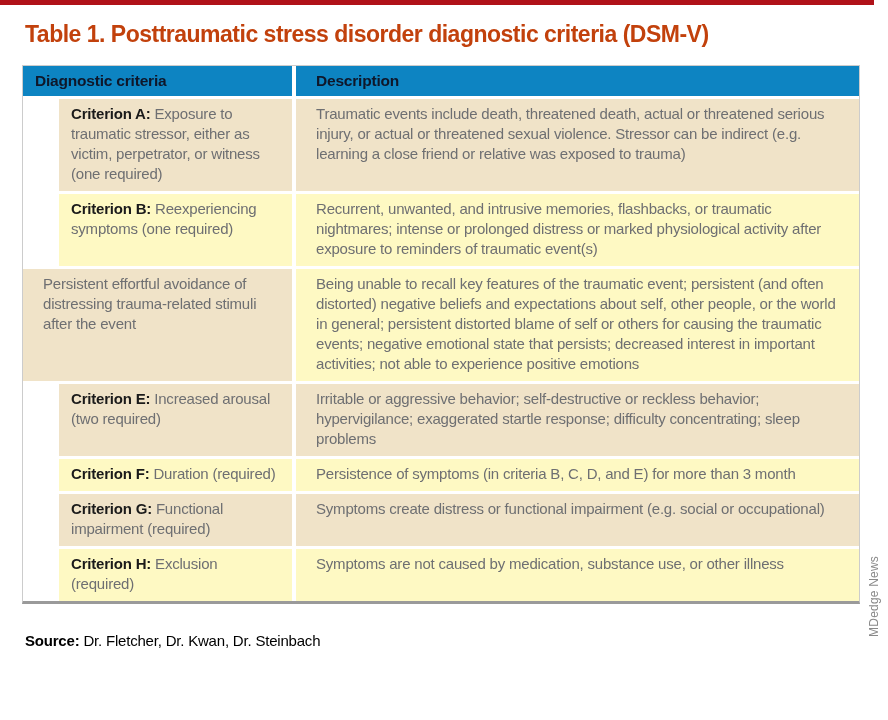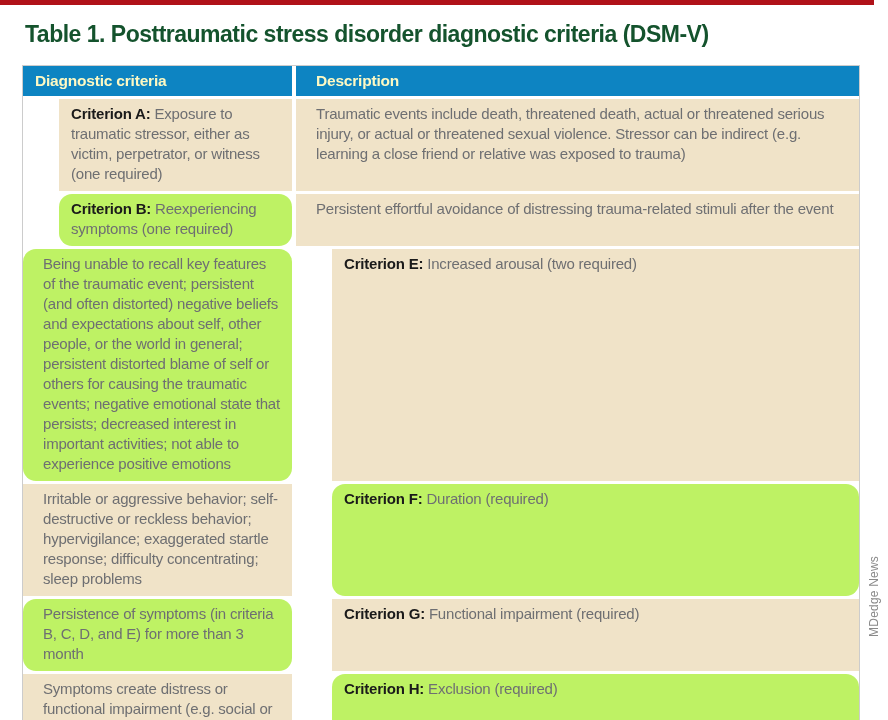--- a/index.html
+++ b/index.html
@@ -19,21 +19,21 @@
     top: 0;
     left: 0;
     width: 874px;
     height: 5px;
     background: #b01219;
   }
   .page-title {
     margin: 21px 0 8px 25px;
     font-size: 23px;
     font-weight: bold;
-    color: #14532d;
+    color: #c2410c;
     letter-spacing: -0.5px;
   }
   .table-wrap {
     position: relative;
     margin: 17px 0 0 22px;
     width: 836px;
     background: #ffffff;
     border: 1px solid #cccccc;
     border-bottom: 3px solid #9a9a9a;
     display: grid;
@@ -41,32 +41,32 @@
     gap: 3px 4px;
   }
   .cell {
     padding: 5px 10px 7px 12px;
     font-size: 15px;
     line-height: 20px;
     letter-spacing: -0.2px;
   }
   .head-cell {
     background: #0d84c2;
-    color: #fef9c3;
+    color: #0f172a;
     font-weight: bold;
     font-size: 15.5px;
     padding-top: 5px;
     padding-bottom: 5px;
   }
   .head-desc { padding-left: 20px; }
   .desc-cell { padding-left: 20px; color: #6e6f72; }
   .crit-cell { color: #6e6f72; margin-left: 36px; }
   .crit-label { font-weight: bold; color: #1a1a1a; }
   .row-tan  { background: #f0e3c8; }
-  .row-blue { background: #bef264; border-radius: 13px; }
+  .row-blue { background: #fef9c3; }
   .source-line {
     margin: 28px 0 0 25px;
     font-size: 15px;
     color: #000000;
     letter-spacing: -0.2px;
   }
   .source-label { font-weight: bold; }
   .watermark {
     position: absolute;
     right: 7px;
@@ -87,33 +87,35 @@
 
 <div class="table-wrap">
 
   <div class="cell head-cell">Diagnostic criteria</div>
   <div class="cell head-cell head-desc">Description</div>
 
   <div class="cell crit-cell row-tan"><span class="crit-label">Criterion A:</span> <span>Exposure to traumatic stressor, either as victim, perpetrator, or witness (one required)</span></div>
   <div class="cell desc-cell row-tan">Traumatic events include death, threatened death, actual or threatened serious injury, or actual or threatened sexual violence. Stressor can be indirect (e.g. learning a close friend or relative was exposed to trauma)</div>
 
   <div class="cell crit-cell row-blue"><span class="crit-label">Criterion B:</span> <span>Reexperiencing symptoms (one required)</span></div>
+  <div class="cell desc-cell row-blue">Recurrent, unwanted, and intrusive memories, flashbacks, or traumatic nightmares; intense or prolonged distress or marked physiological activity after exposure to reminders of traumatic event(s)</div>
 
   <div class="cell desc-cell row-tan">Persistent effortful avoidance of distressing trauma-related stimuli after the event</div>
 
   <div class="cell desc-cell row-blue">Being unable to recall key features of the traumatic event; persistent (and often distorted) negative beliefs and expectations about self, other people, or the world in general; persistent distorted blame of self or others for causing the traumatic events; negative emotional state that persists; decreased interest in important activities; not able to experience positive emotions</div>
 
   <div class="cell crit-cell row-tan"><span class="crit-label">Criterion E:</span> <span>Increased arousal (two required)</span></div>
   <div class="cell desc-cell row-tan">Irritable or aggressive behavior; self-destructive or reckless behavior; hypervigilance; exaggerated startle response; difficulty concentrating; sleep problems</div>
 
   <div class="cell crit-cell row-blue"><span class="crit-label">Criterion F:</span> <span>Duration (required)</span></div>
   <div class="cell desc-cell row-blue">Persistence of symptoms (in criteria B, C, D, and E) for more than 3 month</div>
 
   <div class="cell crit-cell row-tan"><span class="crit-label">Criterion G:</span> <span>Functional impairment (required)</span></div>
   <div class="cell desc-cell row-tan">Symptoms create distress or functional impairment (e.g. social or occupational)</div>
 
   <div class="cell crit-cell row-blue"><span class="crit-label">Criterion H:</span> <span>Exclusion (required)</span></div>
+  <div class="cell desc-cell row-blue">Symptoms are not caused by medication, substance use, or other illness</div>
 
 </div>
 
 <p class="source-line"><span class="source-label">Source:</span> <span>Dr. Fletcher, Dr. Kwan, Dr. Steinbach</span></p>
 
 <div class="watermark">MDedge News</div>
 
 </body></html>

